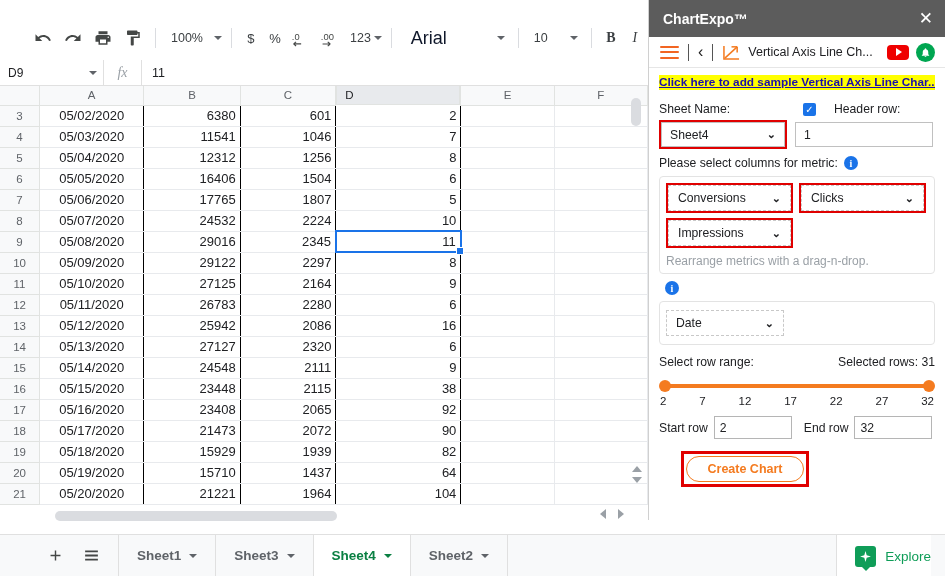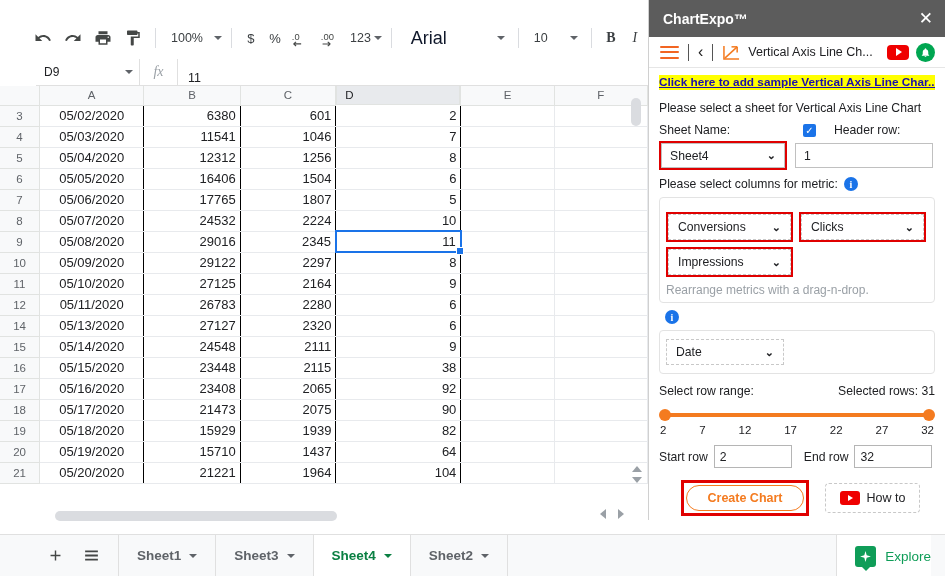--- a/index.html
+++ b/index.html
@@ -51,23 +51,22 @@
     display: flex; align-items: center; justify-content: space-between;
     width: 58px; height: 26px; padding: 0 6px 0 8px;
     font-size: 12.5px; color: #3c4043; border-radius: 4px; flex: 0 0 auto;
   }
   .tb-bold { font-weight: bold; font-size: 14px; font-family: "Liberation Serif", serif; }
   .tb-ital { font-style: italic; font-size: 14px; font-family: "Liberation Serif", serif; }
 
   
   .formula-bar {
     position: absolute; left: 0; top: 60px; width: 648px; height: 26px;
-    display: flex; align-items: flex-end; background: #fff;
+    display: flex; align-items: center; background: #fff;
     border-bottom: 1px solid #e0e0e0;
-    margin-left: 36px;
   }
   .namebox {
     width: 104px; height: 26px; display: flex; align-items: center;
     padding: 0 6px 0 8px; font-size: 12px; color: #202124;
     border-right: 1px solid #e0e0e0; justify-content: space-between;
   }
   .namebox .caret { border-top-color:#5f6368; }
   .fx { width: 38px; text-align: center; color: #9aa0a6; font-style: italic;
         font-family: "Liberation Serif", serif; font-size: 14px;
         border-right: 1px solid #e0e0e0; line-height: 26px; height:26px; }
@@ -223,21 +222,21 @@
   .txtinput {
     width: 138px; height: 25px; border: 1px solid #c0c0c0; background:#fff;
     display:flex; align-items:center; padding: 0 8px; font-size: 12.2px; color:#202124;
   }
   .info-i {
     width: 14px; height: 14px; border-radius:50%; background:#1a73e8; color:#fff;
     font-size:10px; font-weight:bold; display:inline-flex; align-items:center;
     justify-content:center; font-family:"Liberation Serif", serif; margin-left: 6px;
   }
   .metric-box {
-    margin-top: 6px; border:1px solid #e3e3e3; border-radius:4px; padding: 14px 6px 5px 6px;
+    margin-top: 6px; border:1px solid #e3e3e3; border-radius:4px; padding: 6px 6px 5px 6px;
   }
   .metric-grid { display:flex; flex-wrap: wrap; gap: 5px 6px; }
   .metric-cell {
     width: 123px; height: 26px; border: 1px dashed #c8c8c8; background:#fff;
     display:flex; align-items:center; justify-content: space-between;
     padding: 0 9px; font-size: 12.2px; color:#202124;
   }
   .metric-cell.add { color:#3c4043; }
   .metric-cell.add .plus { color:#9aa0a6; font-size: 14px; }
   .hint { font-size: 12px; color: #9aa0a6; margin-top: 6px; }
@@ -463,20 +462,29 @@
             <tr>
               <td class="rowhdr">12</td>
               <td class="cell a">05/11/2020</td>
               <td class="cell num">26783</td>
               <td class="cell num">2280</td>
               <td class="cell num">6</td>
               <td class="cell empty"></td>
               <td class="cell empty"></td>
             </tr>
             <tr>
+              <td class="rowhdr">13</td>
+              <td class="cell a">05/12/2020</td>
+              <td class="cell num">25942</td>
+              <td class="cell num">2086</td>
+              <td class="cell num">16</td>
+              <td class="cell empty"></td>
+              <td class="cell empty"></td>
+            </tr>
+            <tr>
               <td class="rowhdr">14</td>
               <td class="cell a">05/13/2020</td>
               <td class="cell num">27127</td>
               <td class="cell num">2320</td>
               <td class="cell num">6</td>
               <td class="cell empty"></td>
               <td class="cell empty"></td>
             </tr>
             <tr>
               <td class="rowhdr">15</td>
@@ -502,21 +510,21 @@
               <td class="cell num">23408</td>
               <td class="cell num">2065</td>
               <td class="cell num">92</td>
               <td class="cell empty"></td>
               <td class="cell empty"></td>
             </tr>
             <tr>
               <td class="rowhdr">18</td>
               <td class="cell a">05/17/2020</td>
               <td class="cell num">21473</td>
-              <td class="cell num">2075</td>
+              <td class="cell num">2072</td>
               <td class="cell num">90</td>
               <td class="cell empty"></td>
               <td class="cell empty"></td>
             </tr>
             <tr>
               <td class="rowhdr">19</td>
               <td class="cell a">05/18/2020</td>
               <td class="cell num">15929</td>
               <td class="cell num">1939</td>
               <td class="cell num">82</td>
@@ -591,21 +599,20 @@
         <svg width="11" height="11" viewBox="0 0 24 24" fill="#fff">
             <path d="M12 22c1.1 0 2-.9 2-2h-4c0 1.1.9 2 2 2zm6-6v-5c0-3.07-1.63-5.64-4.5-6.32V4c0-.83-.67-1.5-1.5-1.5S10.5 3.17 10.5 4v.68C7.64 5.36 6 7.92 6 11v5l-2 2v1h16v-1l-2-2z"></path>
           </svg>
       </div>
     </div>
 
     <div class="panel-body">
 
       <span class="sample-link">Click here to add sample Vertical Axis Line Char...</span>
 
-      <div class="p-label">Please select a sheet for Vertical Axis Line Chart</div>
 
       <div class="row2">
         <span class="lbl">Sheet Name:</span>
         <span class="chk">✓</span>
         <span style="font-size:12.2px;color:#202124;margin-left:12px;">Header row:</span>
       </div>
 
       <div class="sel-row">
         <div class="redbox">
           <div class="sel">
@@ -686,24 +693,20 @@
         <span class="lbl" style="margin-left:6px;">End row</span>
         <div class="rowinput">
           <span>32</span>
         </div>
       </div>
 
       <div class="action-row">
         <div class="create-wrap">
           <div class="create-btn">Create Chart</div>
         </div>
-        <div class="howto">
-          <span class="yt2"></span>
-          <span>How to</span>
-        </div>
       </div>
 
     </div>
   </div>
 
   <div class="tabbar">
     <div class="tab-tools">
       <div class="tab-ic">
         <svg width="17" height="17" viewBox="0 0 24 24" fill="currentColor">
             <path d="M19 13h-6v6h-2v-6H5v-2h6V5h2v6h6v2z"></path>

